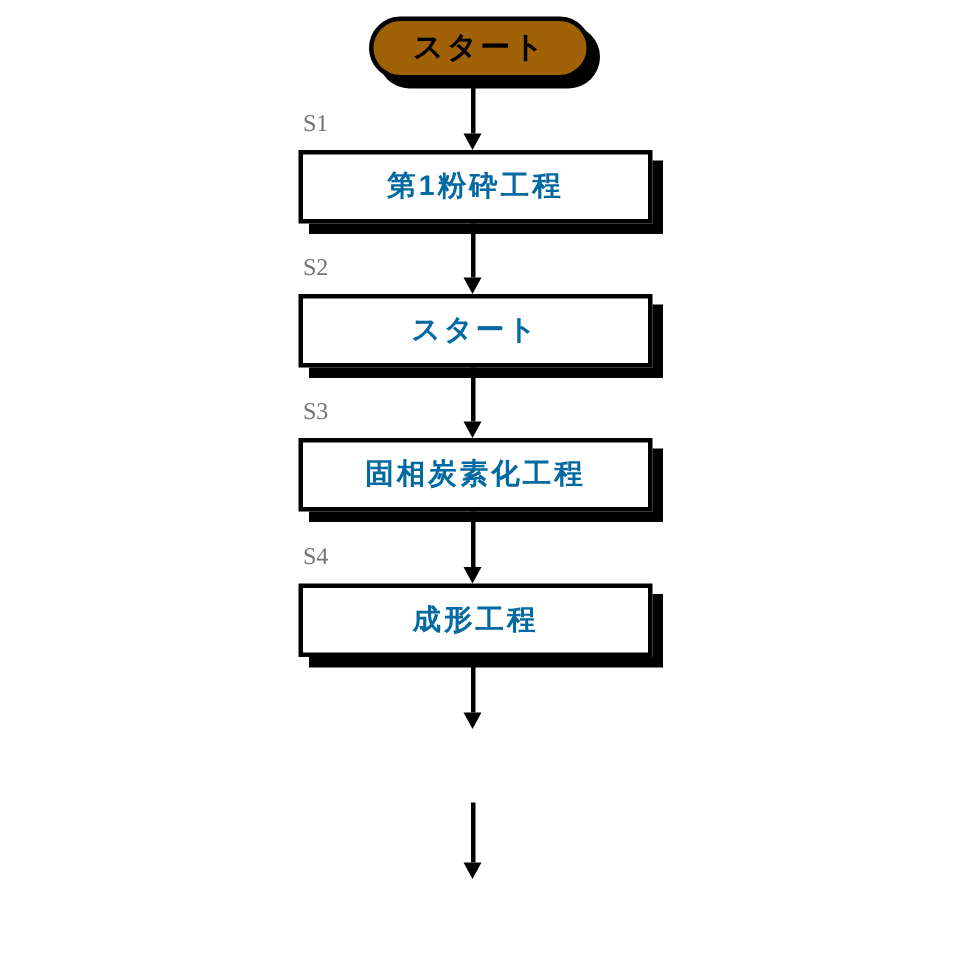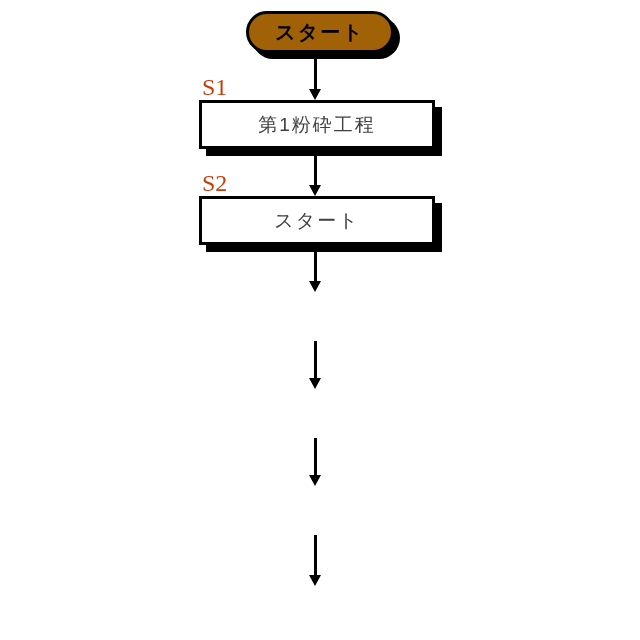--- a/index.html
+++ b/index.html
@@ -88,33 +88,33 @@
     height: 49px;
     background: #ffffff;
     border: 3px solid #000000;
     box-sizing: border-box;
     display: flex;
     align-items: center;
     justify-content: center;
   }
   .process-box .box-label {
     font-size: 19px;
-    font-weight: normal;
-    color: #404040;
+    font-weight: bold;
+    color: #0369a1;
     letter-spacing: 2px;
     line-height: 1;
     white-space: nowrap;
   }
   .process-box .step-tag {
     position: absolute;
     left: 3px;
     top: -25px;
-    font-size: 24px;
+    font-size: 16px;
     font-weight: normal;
-    color: #c2410c;
+    color: #737373;
     font-family: "Liberation Serif", "DejaVu Serif", serif;
     line-height: 1;
     white-space: nowrap;
   }
 
   #process-s1 { top: 100px; }
   #process-s2 { top: 196px; text-align: center; }
   #process-s3 { top: 292px; }
   #process-s4 { top: 389px; }
   #process-s5 { top: 486px; }
@@ -186,26 +186,40 @@
     <div class="box-body">
       <span class="box-label">スタート</span>
     </div>
   </div>
 
   <div class="connector" id="connector-s2-s3">
     <div class="conn-line" style="height:36px;"></div>
     <div class="conn-head"></div>
   </div>
 
+  <div class="process-box" id="process-s3">
+    <span class="step-tag">S3</span>
+    <div class="box-shadow"></div>
+    <div class="box-body">
+      <span class="box-label">固相炭素化工程</span>
+    </div>
+  </div>
 
   <div class="connector" id="connector-s3-s4">
     <div class="conn-line" style="height:37px;"></div>
     <div class="conn-head"></div>
   </div>
 
+  <div class="process-box" id="process-s4">
+    <span class="step-tag">S4</span>
+    <div class="box-shadow"></div>
+    <div class="box-body">
+      <span class="box-label">成形工程</span>
+    </div>
+  </div>
 
   <div class="connector" id="connector-s4-s5">
     <div class="conn-line" style="height:37px;"></div>
     <div class="conn-head"></div>
   </div>
 
 
   <div class="connector" id="connector-s5-end">
     <div class="conn-line" style="height:40px;"></div>
     <div class="conn-head"></div>

